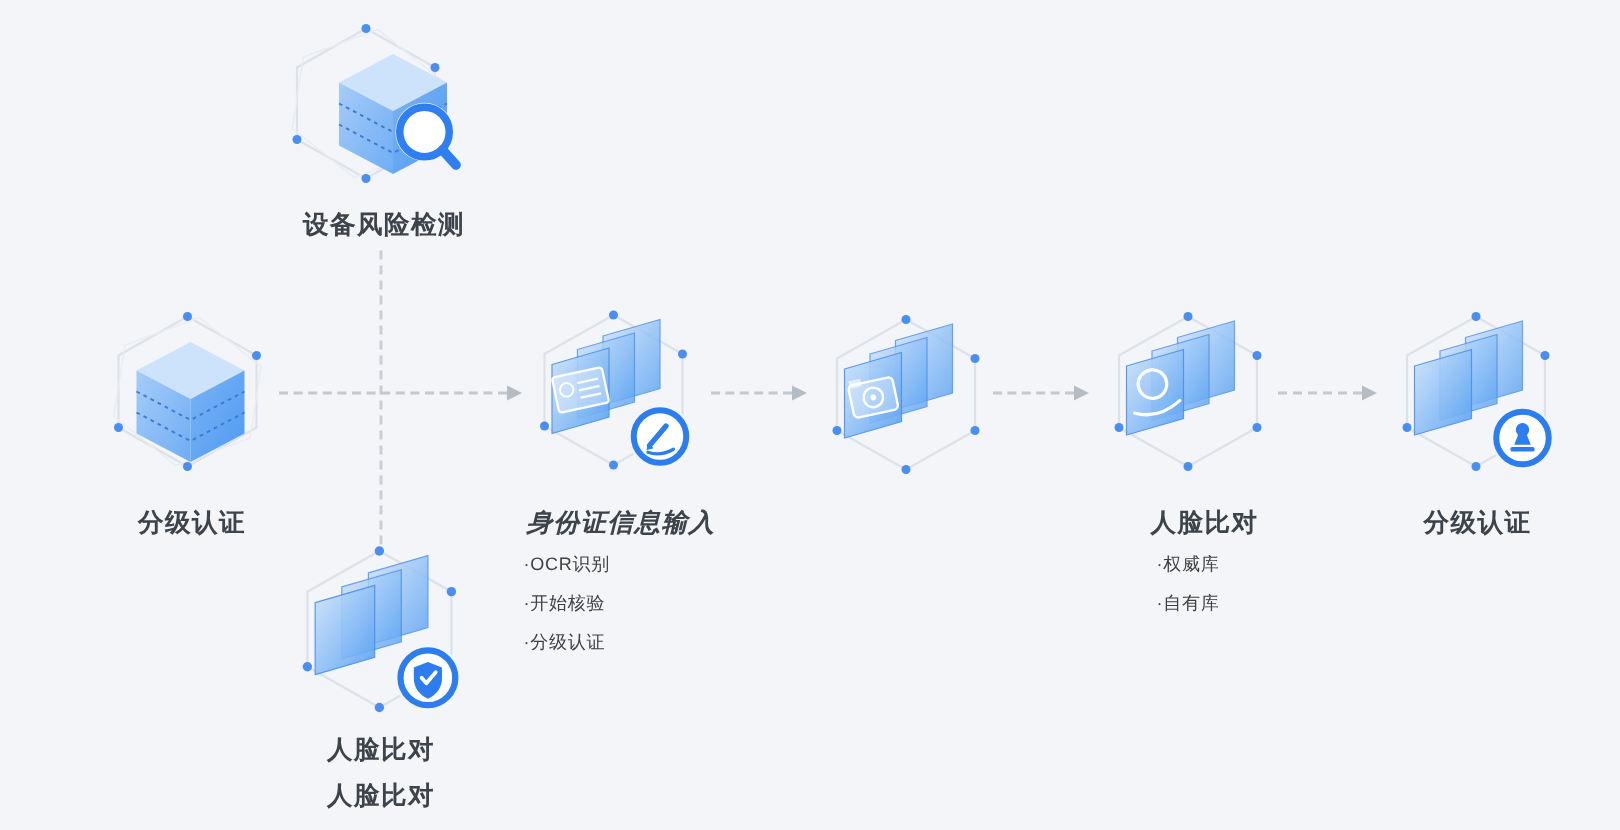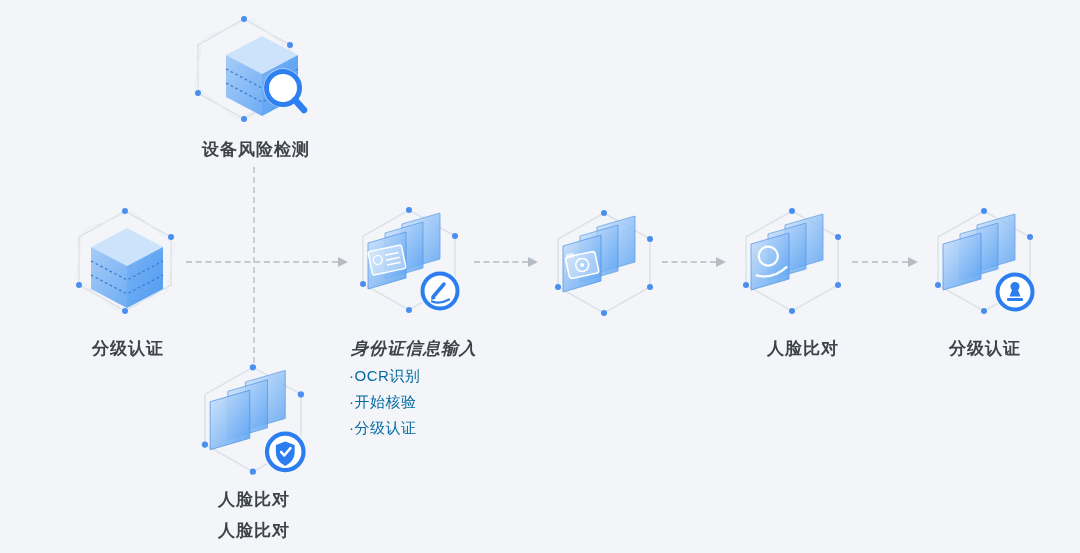--- a/index.html
+++ b/index.html
@@ -19,22 +19,22 @@
     position:absolute;
     font-size:17px;
     font-weight:600;
     color:#3d434a;
     letter-spacing:1px;
     white-space:nowrap;
   }
   .center { text-align:center; }
   .bullets {
     position:absolute;
-    font-size:15px;
-    color:#0369a1;
+    font-size:12px;
+    color:#404040;
     line-height:26px;
     letter-spacing:0.5px;
     white-space:nowrap;
   }
   .two-line { line-height:31px; }
   .arrow { position:absolute; height:12px; }
   .arrow .dashline {
     position:absolute; left:0; right:10px; top:5px;
     border-top:2px dashed #c4c9cf;
   }
@@ -229,20 +229,24 @@
         <path d="M30,30 L68,19 L68,65 L30,76 Z" fill="url(#pg5)" opacity="0.82"></path>
         <path d="M13,40 L51,29 L51,75 L13,86 Z" fill="url(#pg5)" opacity="0.9"></path>
       </g>
       <g transform="translate(31,56) rotate(-10)">
         <circle cx="0" cy="-4" r="9.5" fill="none" stroke="#ffffff" stroke-width="2.2"></circle>
         <path d="M-15,13 Q0,20 16,10" fill="none" stroke="#ffffff" stroke-width="2.2" stroke-linecap="round"></path>
       </g>
     </svg>
   </div>
   <div class="node-label" style="left:721px; top:337px;text-align:center;">人脸比对</div>
+  <div class="bullets" style="left:725px; top:363px;">
+    <div>·权威库</div>
+    <div>·自有库</div>
+  </div>
 
   <div class="icon-box" style="left:884px; top:204px; width:112px; height:115px;">
     <svg width="112" height="115" viewBox="0 0 112 115">
       <defs>
         <linearGradient id="pg6" x1="0" y1="0" x2="1" y2="1">
           <stop offset="0" stop-color="#cfe3fb"></stop>
             <stop offset="1" stop-color="#55a0f2"></stop>
         </linearGradient>
       </defs>
       <polygon points="54,7 100,33 100,81 54,107 8,81 8,33" fill="none" stroke="#dde2e9" stroke-width="1.5"></polygon>

